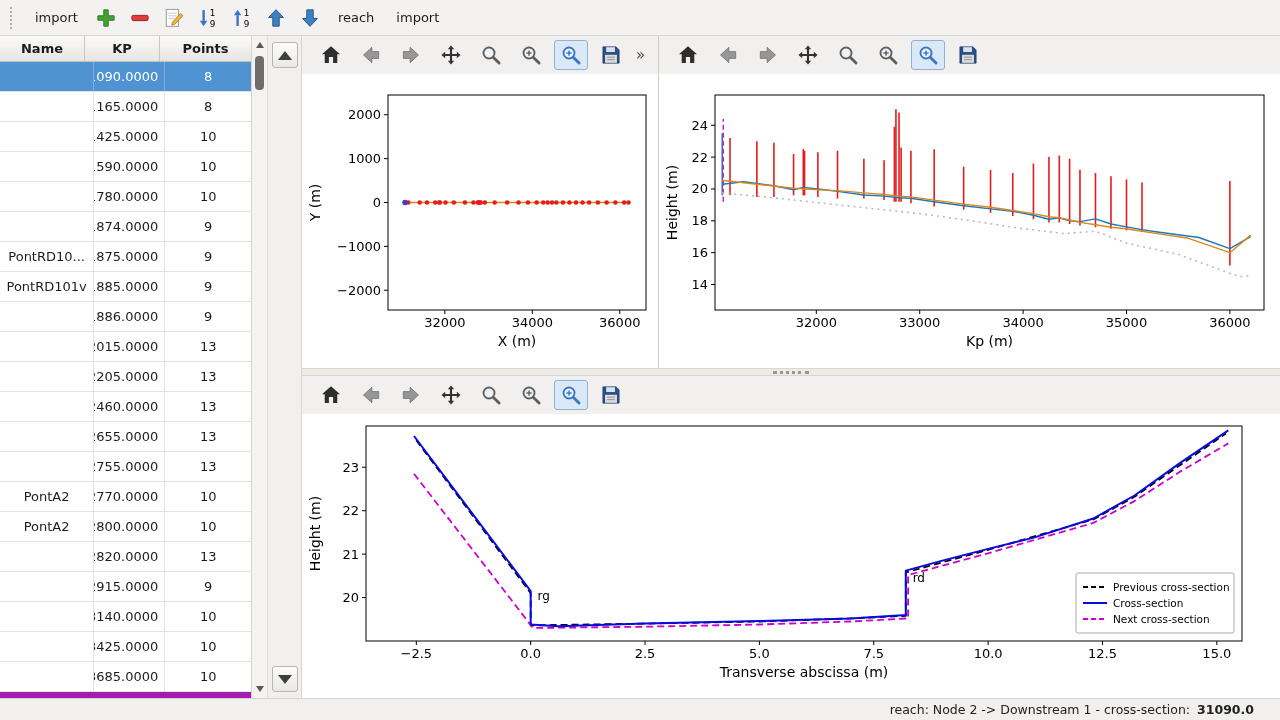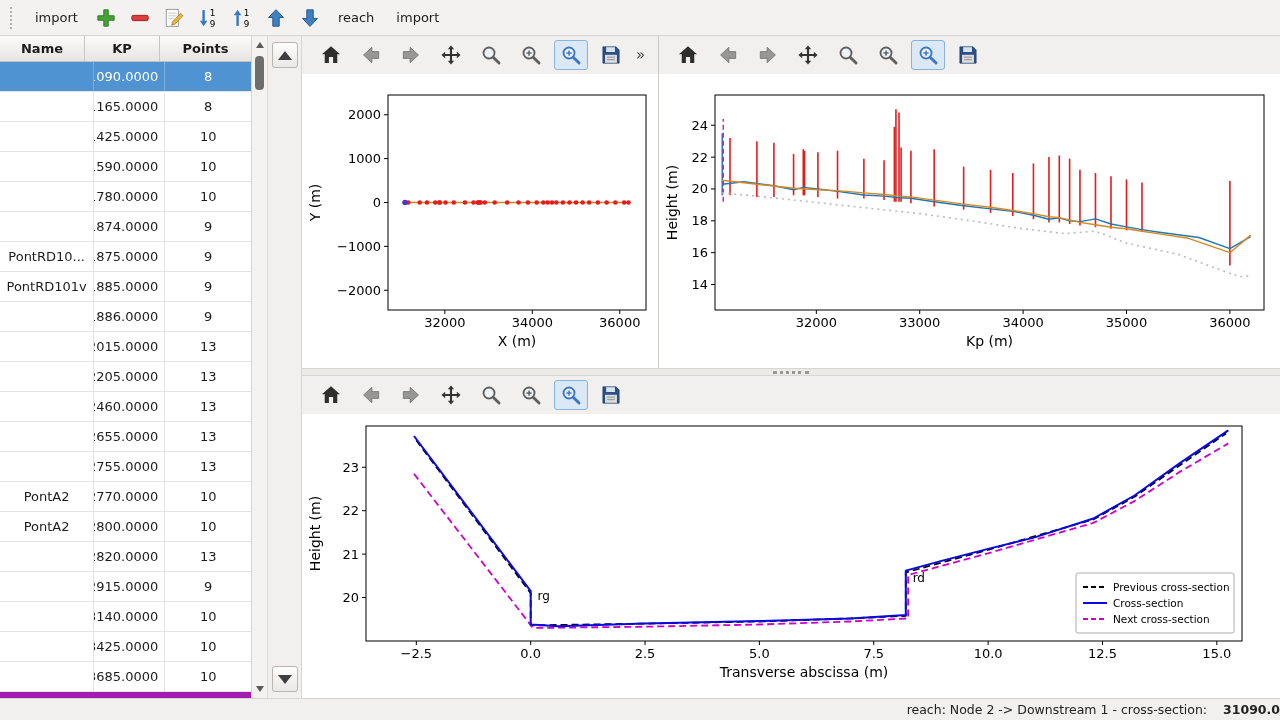--- a/index.html
+++ b/index.html
@@ -58,22 +58,22 @@
   .mpl-btn.checked{background:#dbe9f7;border:1px solid #89b3dc}
   .overflow{font-size:15px;color:#444;margin-left:2px;cursor:default}
   .figure{flex:1;background:#fff}
   .figure svg{display:block}
   .splitter{height:8px;background:#edebe8;border-top:1px solid #d9d6d1;border-bottom:1px solid #d9d6d1;
     display:flex;align-items:center;justify-content:center}
   .grip{width:36px;height:0;border-top:3px dotted #9a9792}
 
   
   .statusbar{position:absolute;left:0;right:0;bottom:0;height:22px;background:#f1f0ee;border-top:1px solid #d8d5d0;
-    display:flex;align-items:center;justify-content:flex-end;padding-right:0;font-size:12.5px;color:#222}
-  .statusbar b{margin-left:16px}
+    display:flex;align-items:center;justify-content:flex-end;padding-right:26px;font-size:12.5px;color:#222}
+  .statusbar b{margin-left:7px}
 </style>
 </head>
 <body>
 
 <div class="topbar" id="main-toolbar">
   <div class="tb-handle"></div>
 <button class="tb-label">import</button>
     <button class="tb-icon">
       <svg width="22" height="22" viewBox="0 0 20 20">
         <path d="M8 2.6 H12 V8 H17.4 V12 H12 V17.4 H8 V12 H2.6 V8 H8 Z" fill="#46a436" stroke="#2c7a20" stroke-width="0.9" stroke-linejoin="round"></path>

